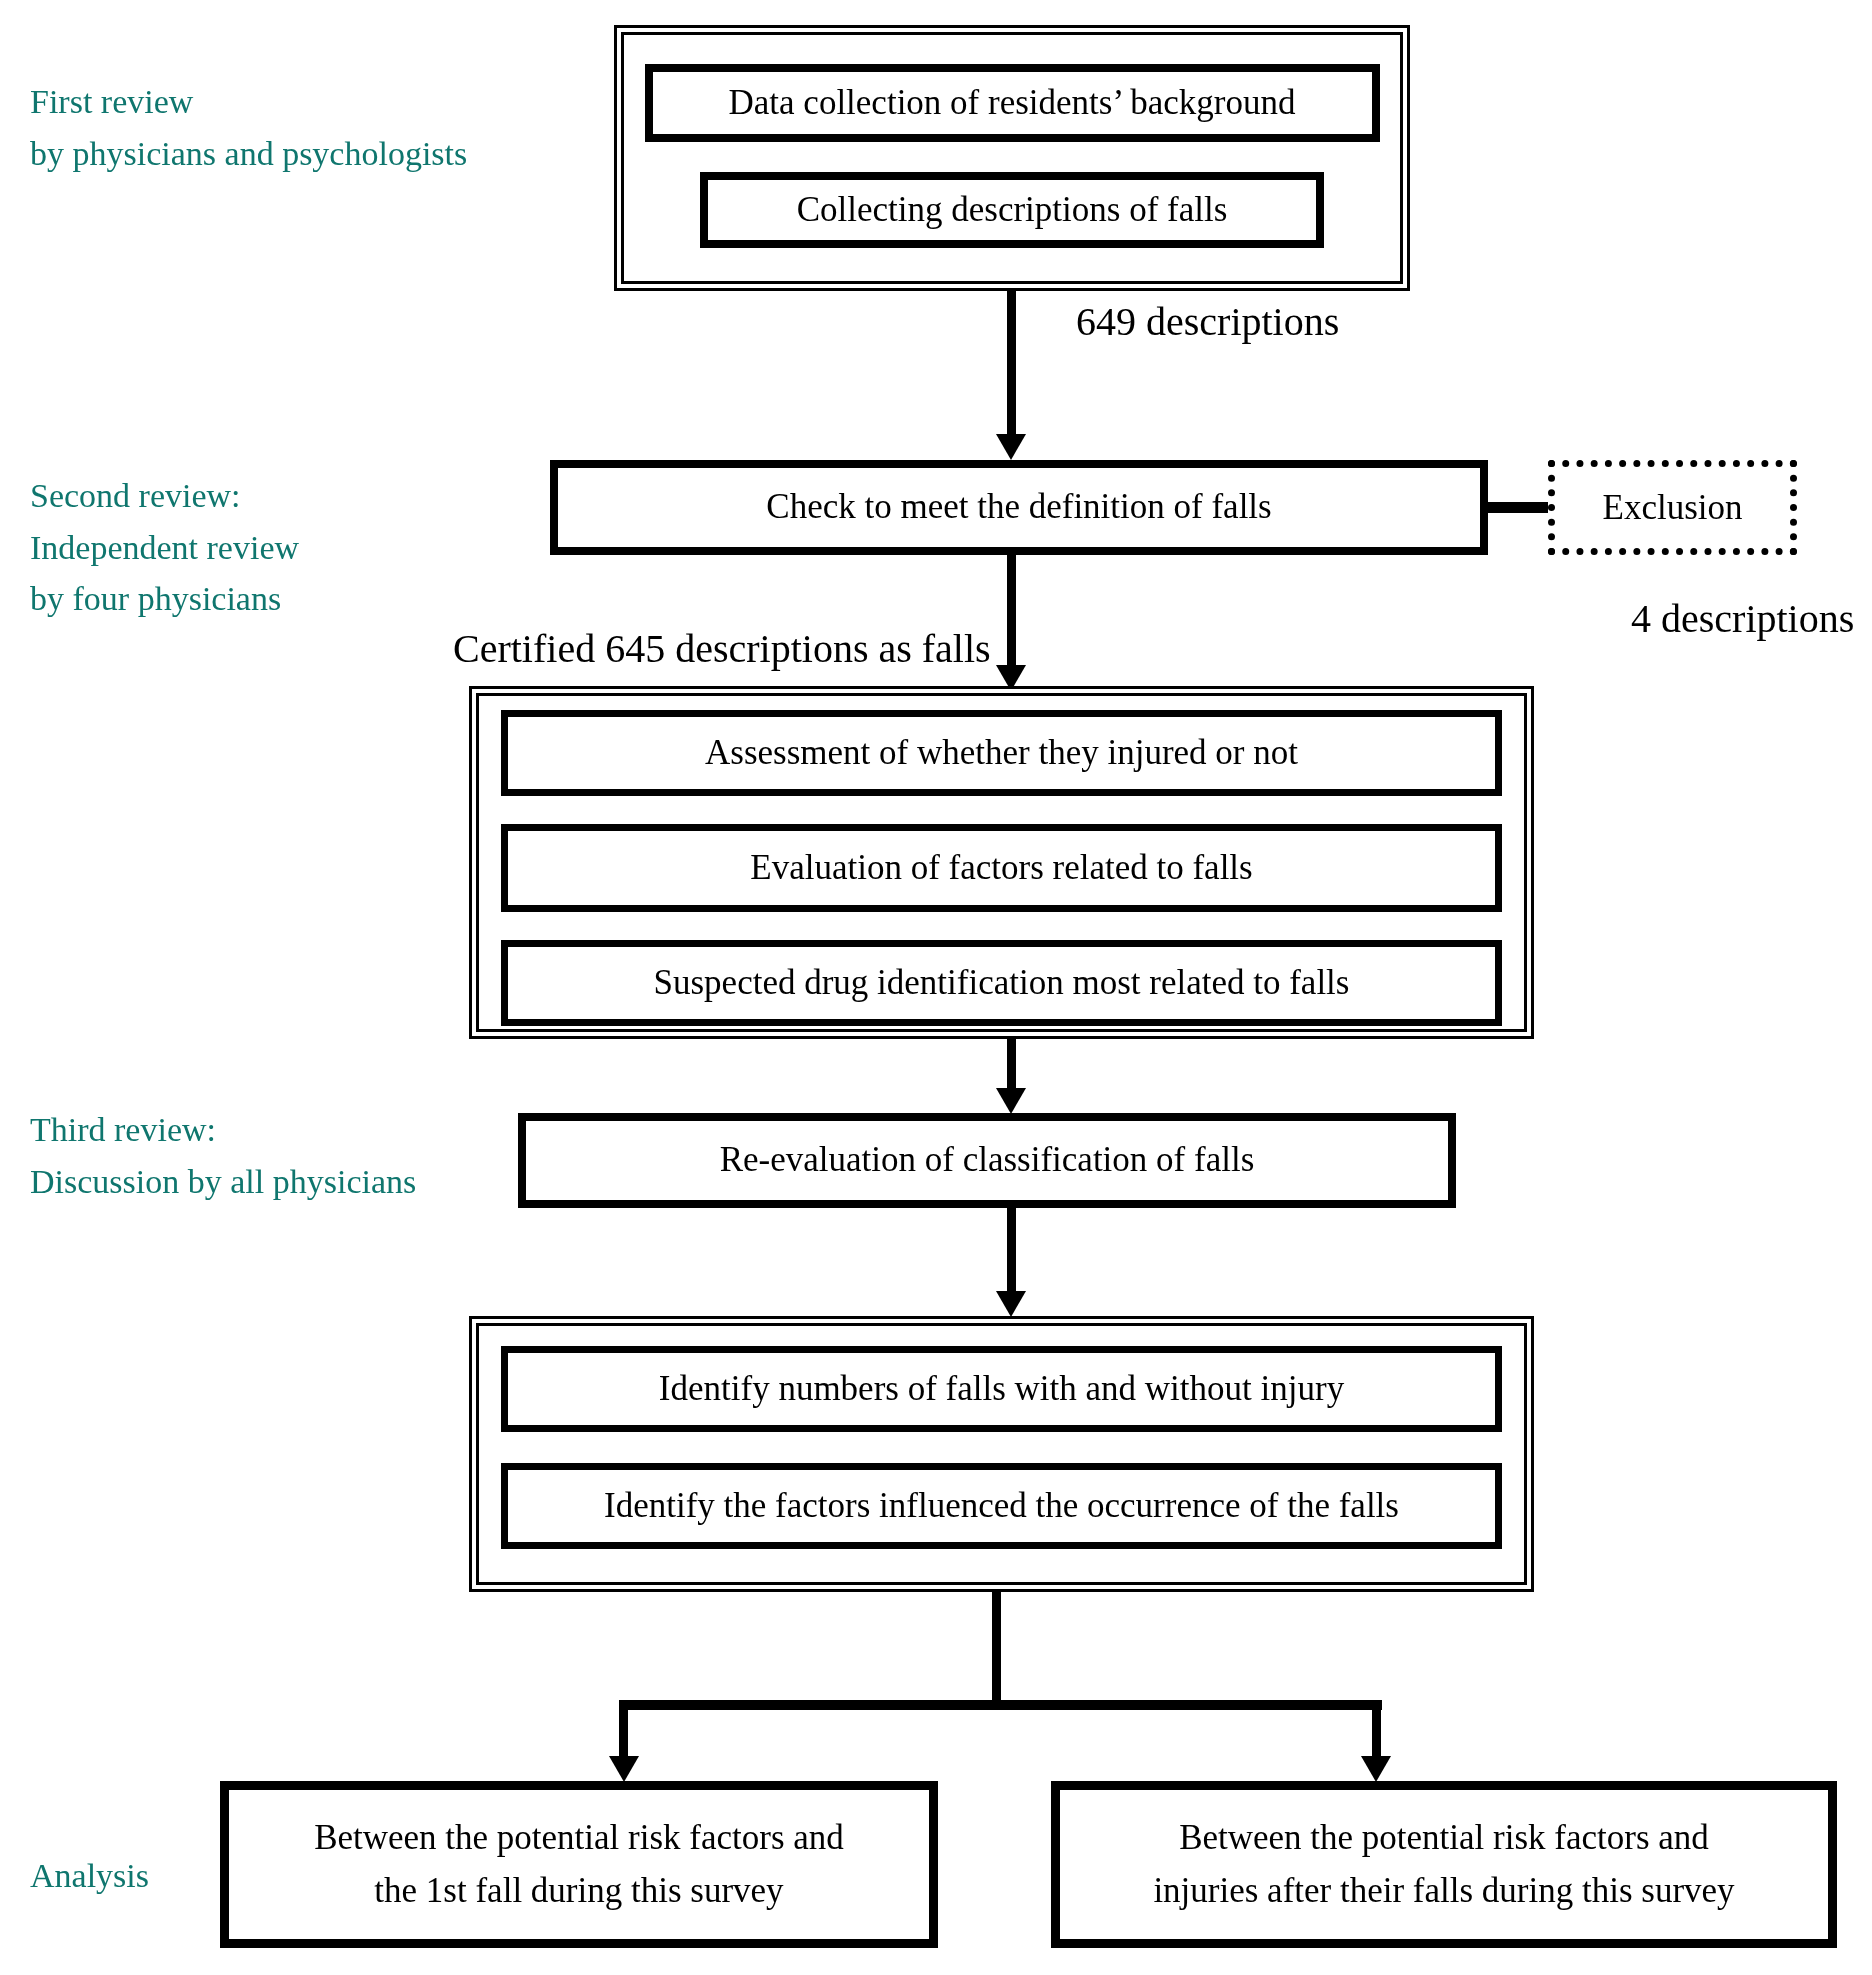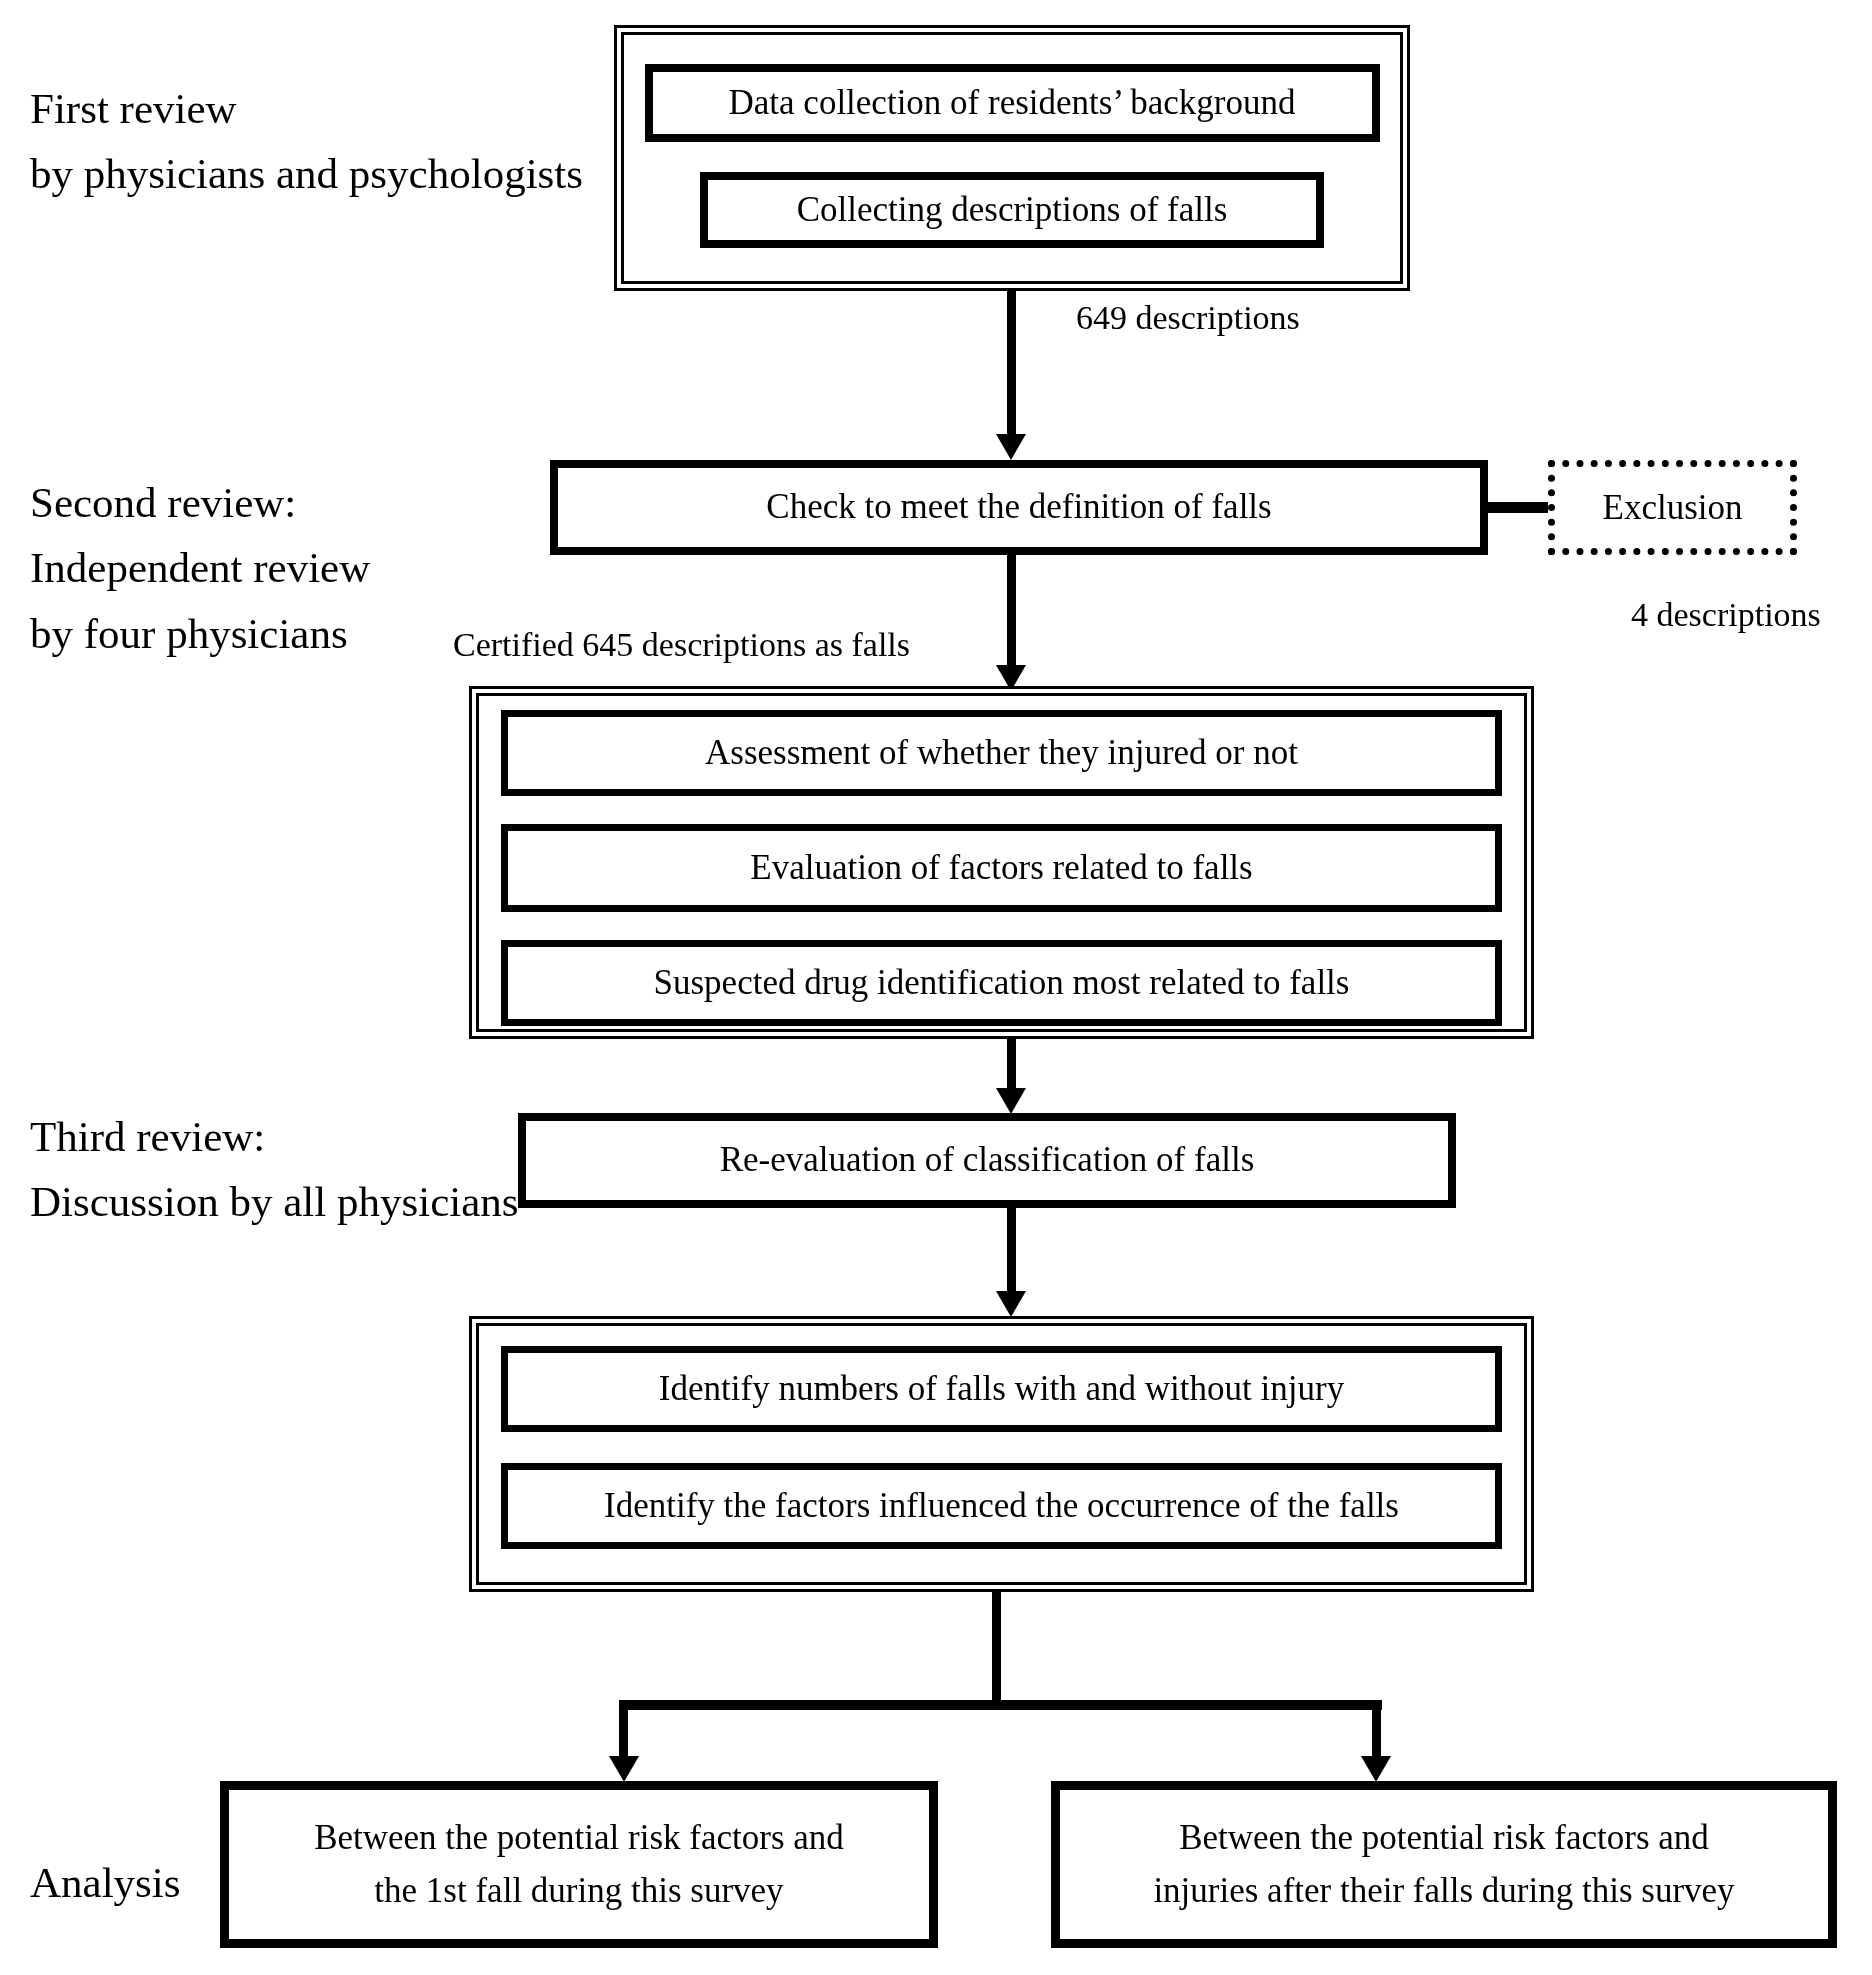--- a/index.html
+++ b/index.html
@@ -13,30 +13,30 @@
     height: 1975px;
     background: #ffffff;
     color: #000000;
     font-family: "Liberation Serif", "DejaVu Serif", serif;
     overflow: hidden;
   }
 
   
   .side-label {
     position: absolute;
-    font-size: 43px;
+    font-size: 34px;
     line-height: 1.52;
     white-space: pre-line;
-    color: #000000;
+    color: #0f766e;
   }
 
   
   .annotation {
     position: absolute;
-    font-size: 34px;
+    font-size: 40px;
     line-height: 1.2;
     white-space: pre-line;
     color: #000;
   }
 
   
   .dbl {
     position: absolute;
     border: 3.3px solid #000;
     background: #fff;

